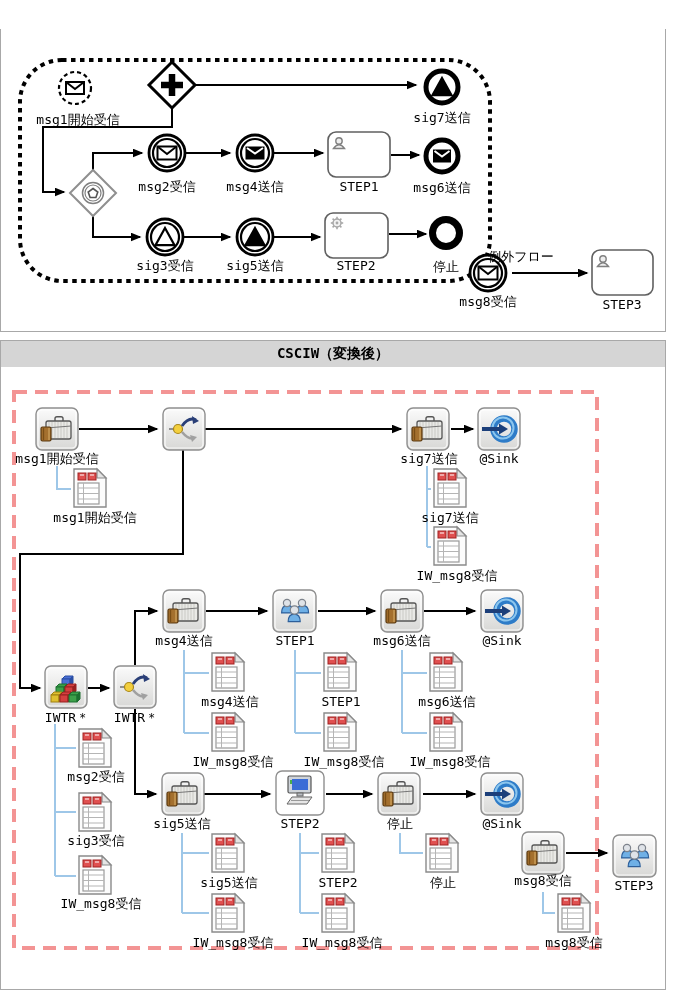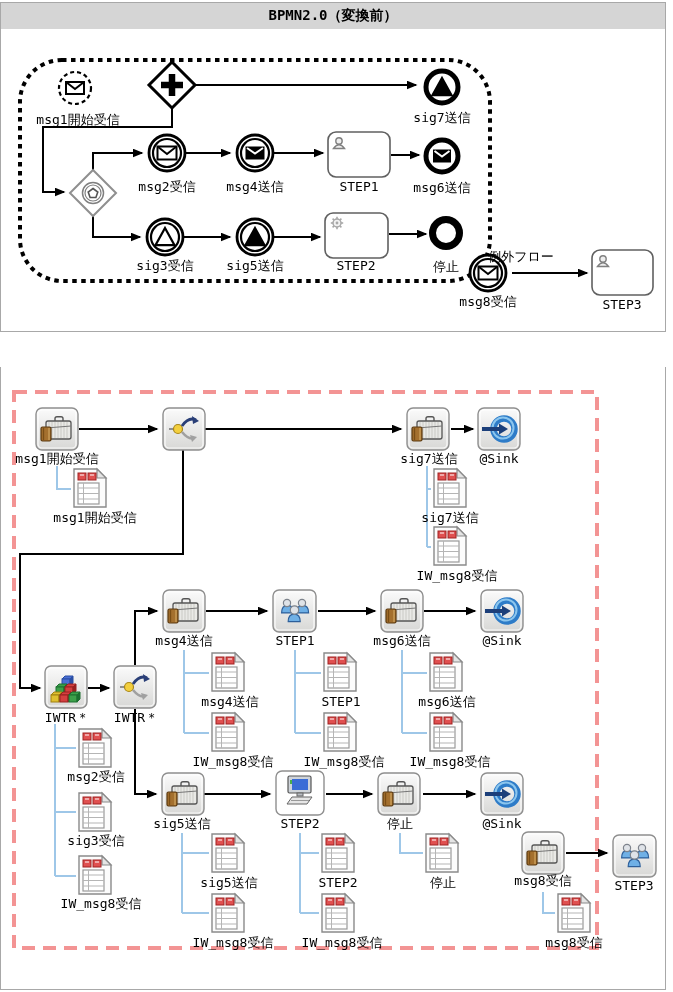--- a/index.html
+++ b/index.html
@@ -15,24 +15,24 @@
   #body1{top:29px;height:303px;}
   #body2{top:367px;height:623px;}
   #dg{position:absolute;left:0;top:0;}
   .lbl{position:absolute;transform:translateX(-50%);white-space:nowrap;
        font-size:13px;line-height:14px;color:#000;}
 </style>
 </head>
 <body>
 
 <div class="page" id="page">
-  <div class="hdr" id="hdr1">
-    <span>BPMN2.0（変換前）</span>
+  <div class="sbody" id="body1"></div>
+  <div class="hdr" id="hdr2">
+    <span>CSCIW（変換後）</span>
   </div>
-  <div class="sbody" id="body1"></div>
   <div class="sbody" id="body2"></div>
 
   <svg id="dg" width="673" height="992">
     <defs>
       <marker id="ah" markerWidth="11" markerHeight="9" refX="9.5" refY="4.5" orient="auto" markerUnits="userSpaceOnUse">
         <polygon points="0,0 11,4.5 0,9" fill="#000"></polygon>
       </marker>
       <linearGradient id="tileg" x1="0" y1="0" x2="0" y2="1">
         <stop offset="0" stop-color="#fbfbfb"></stop>
         <stop offset="1" stop-color="#d7d7d5"></stop>

